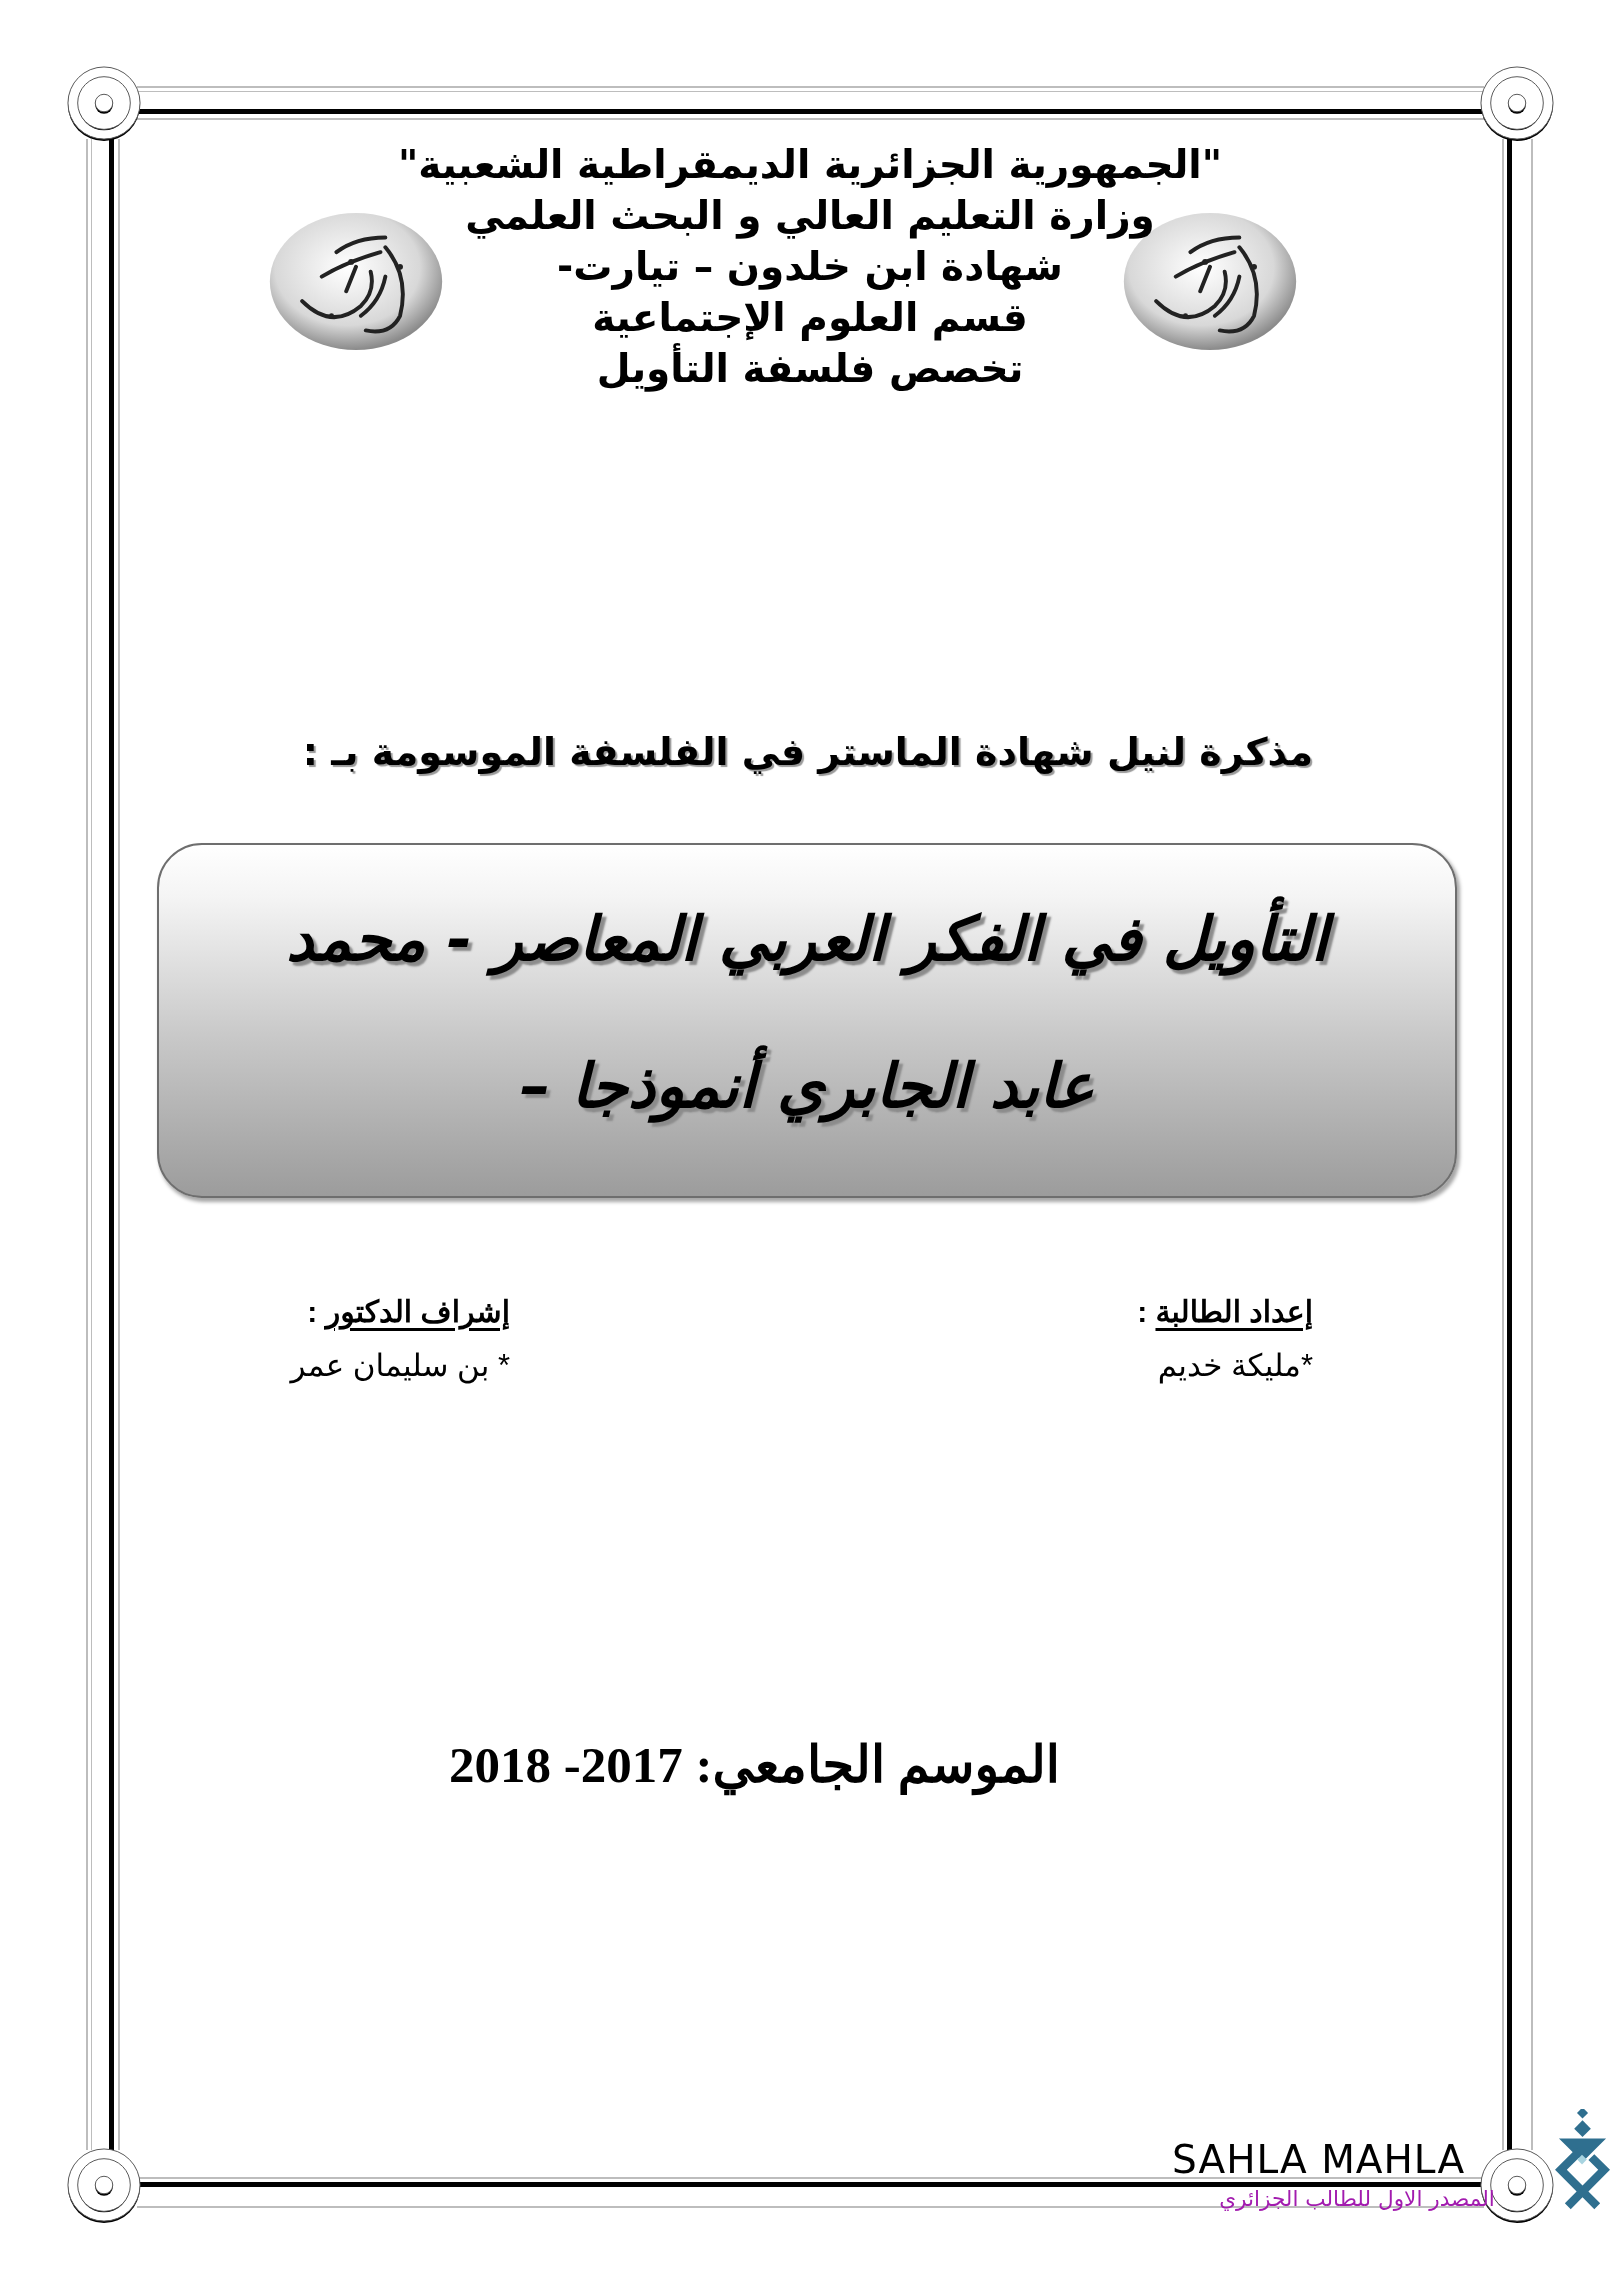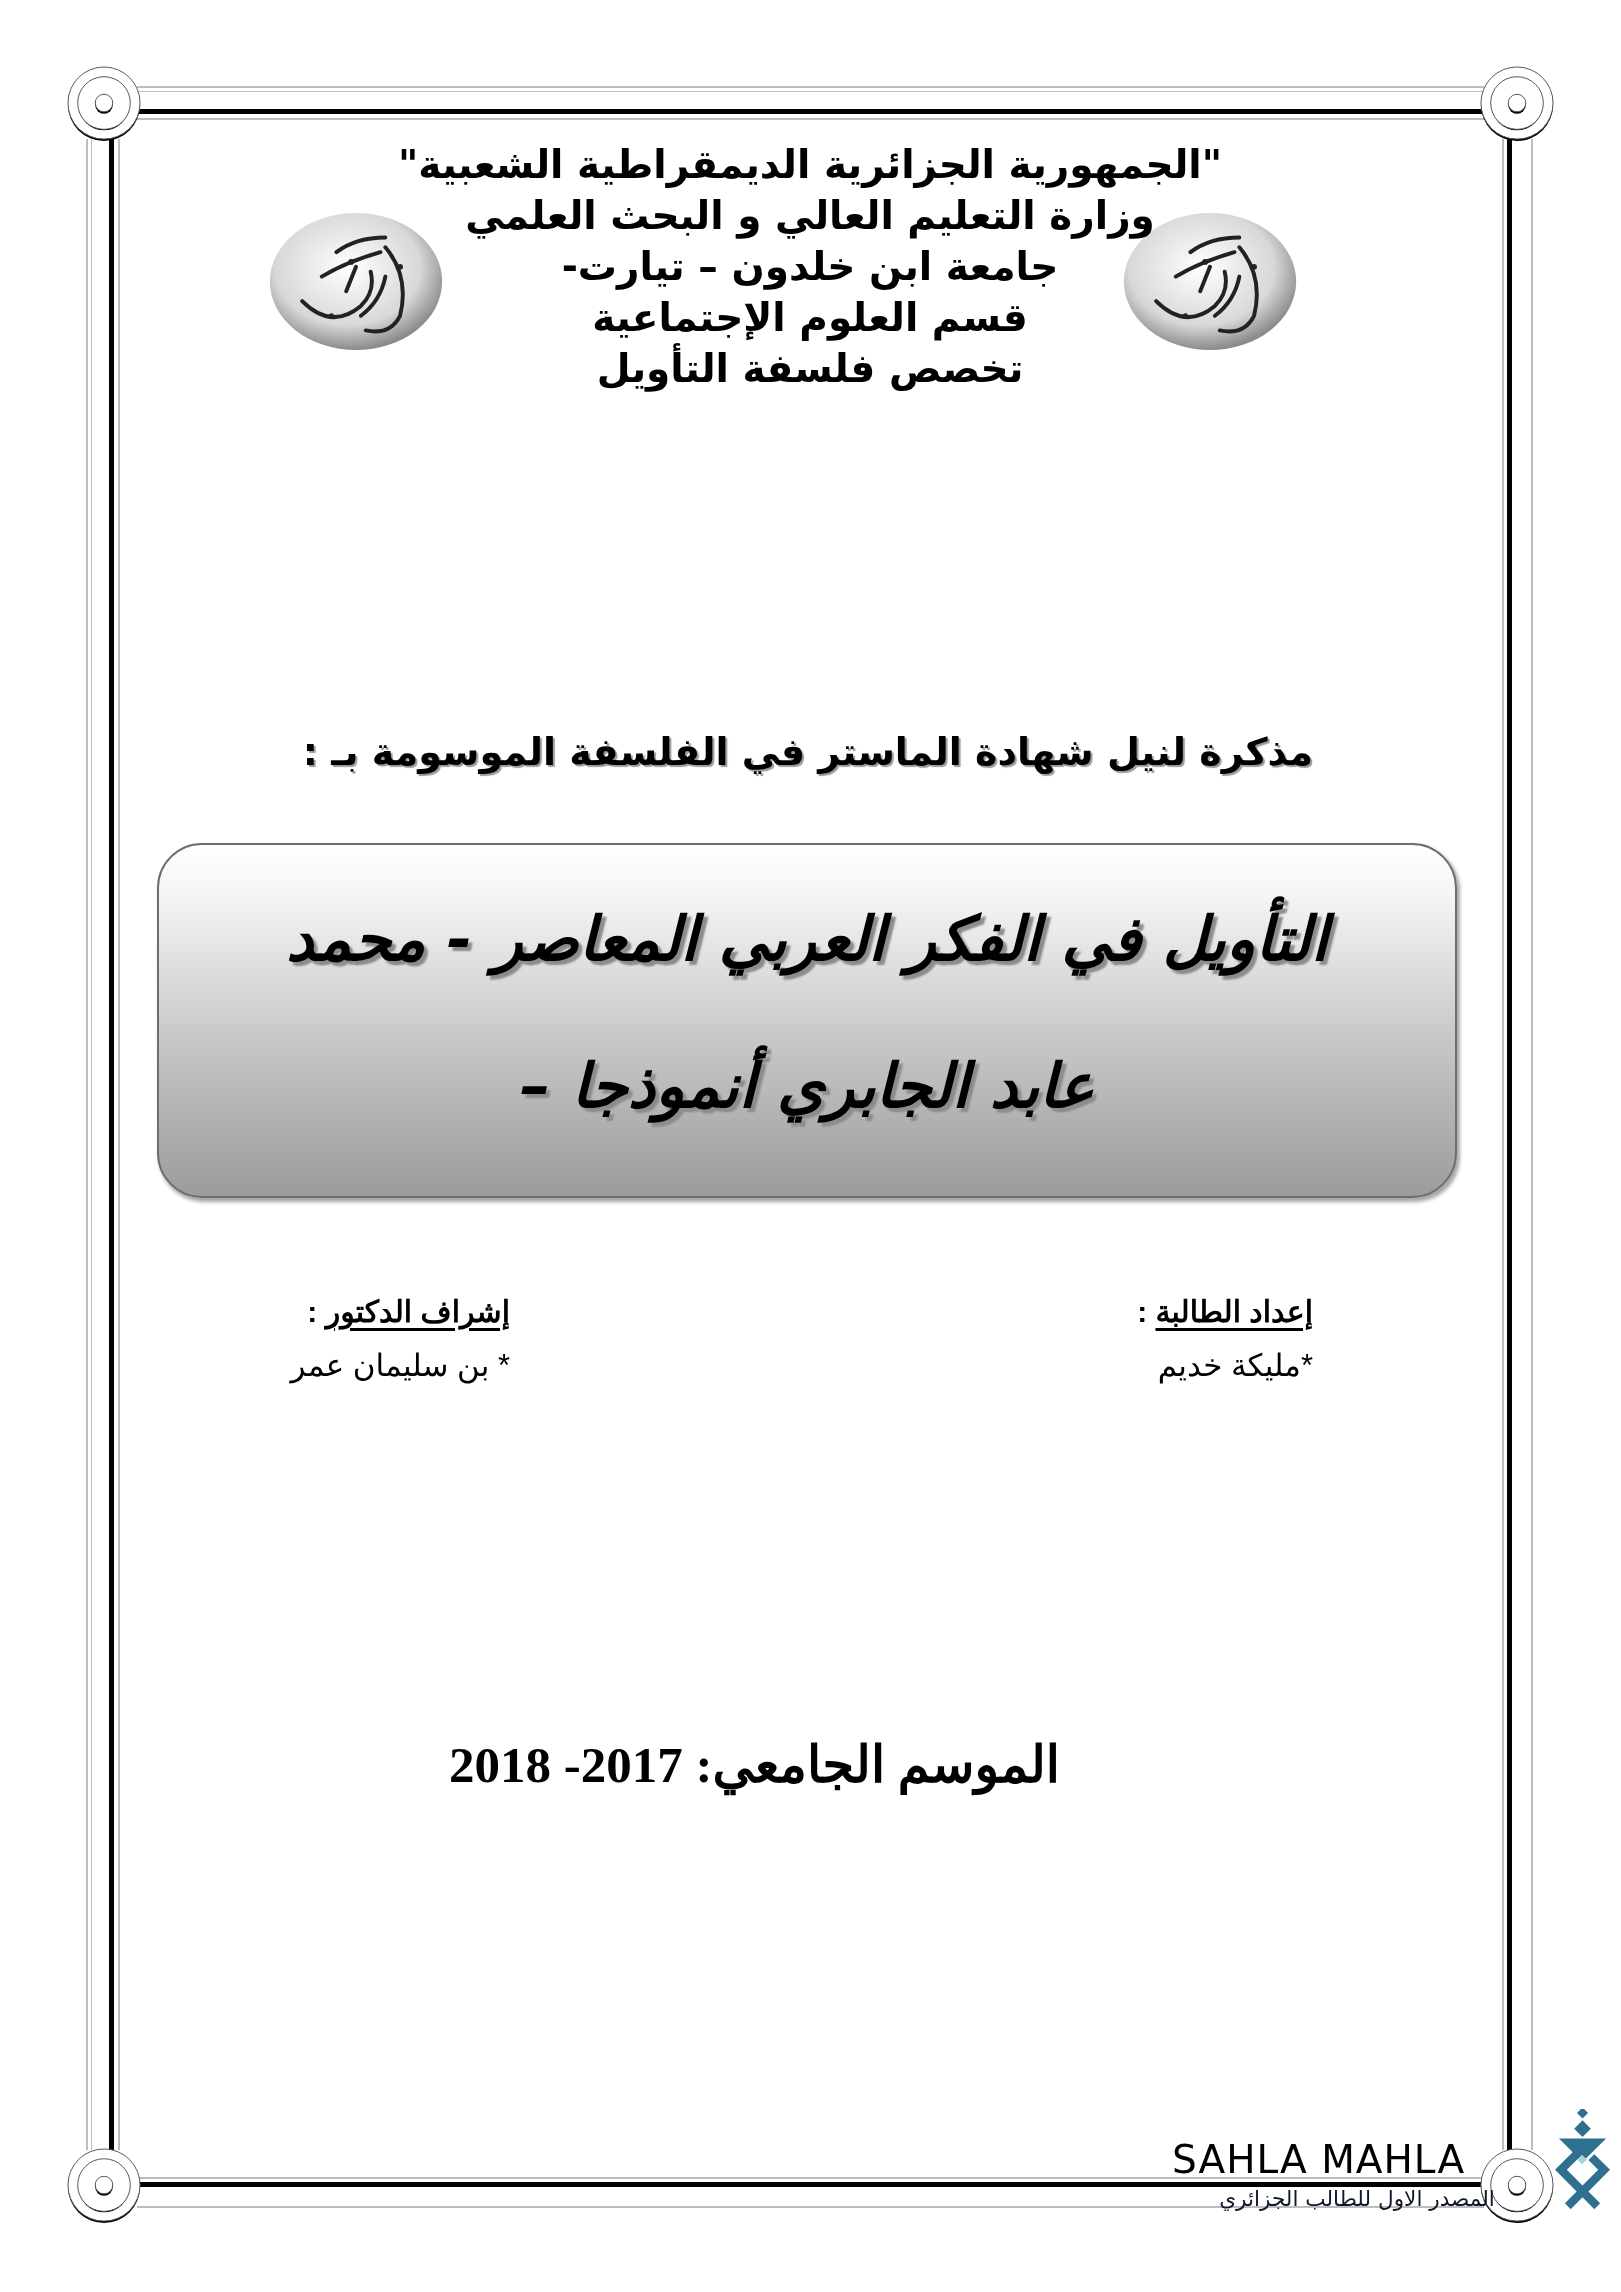--- a/index.html
+++ b/index.html
@@ -42,21 +42,21 @@
     .credit .lbl u { text-decoration: underline; text-decoration-thickness: 2.9px; text-underline-offset: 5.9px; margin-top: 38px; }
     .credit .nm { font-size: 31px; line-height: 43px; margin-top: 13px; }
 
     .season { position: absolute; left: 392px; width: 725px; top: 1735px; text-align: center; direction: rtl;
               font-family: "Liberation Serif", serif; font-weight: bold; font-size: 51px; white-space: nowrap; }
 
     .watermark { position: absolute; left: 1172px; top: 2137px; }
     .wm-text { position: absolute; left: 0; top: 0; font-family: "DejaVu Sans", sans-serif; font-size: 39px;
                color: #000000; letter-spacing: 1px; white-space: nowrap; }
     .wm-sub { position: absolute; left: 0; top: 49px; width: 370px; text-align: center; direction: rtl;
-              font-family: "DejaVu Sans", sans-serif; font-size: 21.6px; color: #0f172a; white-space: nowrap; }
+              font-family: "DejaVu Sans", sans-serif; font-size: 21.6px; color: #a21caf; white-space: nowrap; }
   </style>
 </head>
 <body>
 
 <div>
 
   <div class="line thin" style="left:137px; top:86px;  width:1347px; height:2px;"></div>
   <div class="line thin" style="left:137px; top:91px;  width:1347px; height:1px;"></div>
   <div class="line thick" style="left:137px; top:109px; width:1347px; height:4.9px;"></div>
   <div class="line thin" style="left:137px; top:118px; width:1347px; height:2px;"></div>
@@ -145,21 +145,21 @@
     <path d="M40 95 Q70 125 100 100 Q115 85 110 65 M60 70 Q85 55 120 45 M125 40 Q150 70 140 110 Q130 130 105 125 M75 45 Q95 30 125 30 M85 85 L95 60 M100 110 Q120 95 125 70" fill="none" stroke="#222" stroke-width="4" stroke-linecap="round"></path>
     <circle cx="90" cy="55" r="3" fill="#222"></circle>
       <circle cx="140" cy="60" r="3" fill="#222"></circle>
       <circle cx="70" cy="110" r="2.5" fill="#222"></circle>
   </svg>
 </div>
 
 <div class="header">
   <div class="hl">"الجمهورية الجزائرية الديمقراطية الشعبية"</div>
   <div class="hl">وزارة التعليم العالي و البحث العلمي</div>
-  <div class="hl">جامعة ابن خلدون – تيارت-</div>
+  <div class="hl">شهادة ابن خلدون – تيارت-</div>
   <div class="hl">قسم العلوم الإجتماعية</div>
   <div class="hl">تخصص فلسفة التأويل</div>
 </div>
 
 <div class="memo">مذكرة لنيل شهادة الماستر في الفلسفة الموسومة بـ :</div>
 
 <div class="title-box">
   <div class="title-line l1">التأويل في الفكر العربي المعاصر - محمد</div>
   <div class="title-line l2">عابد الجابري أنموذجا –</div>
 </div>

